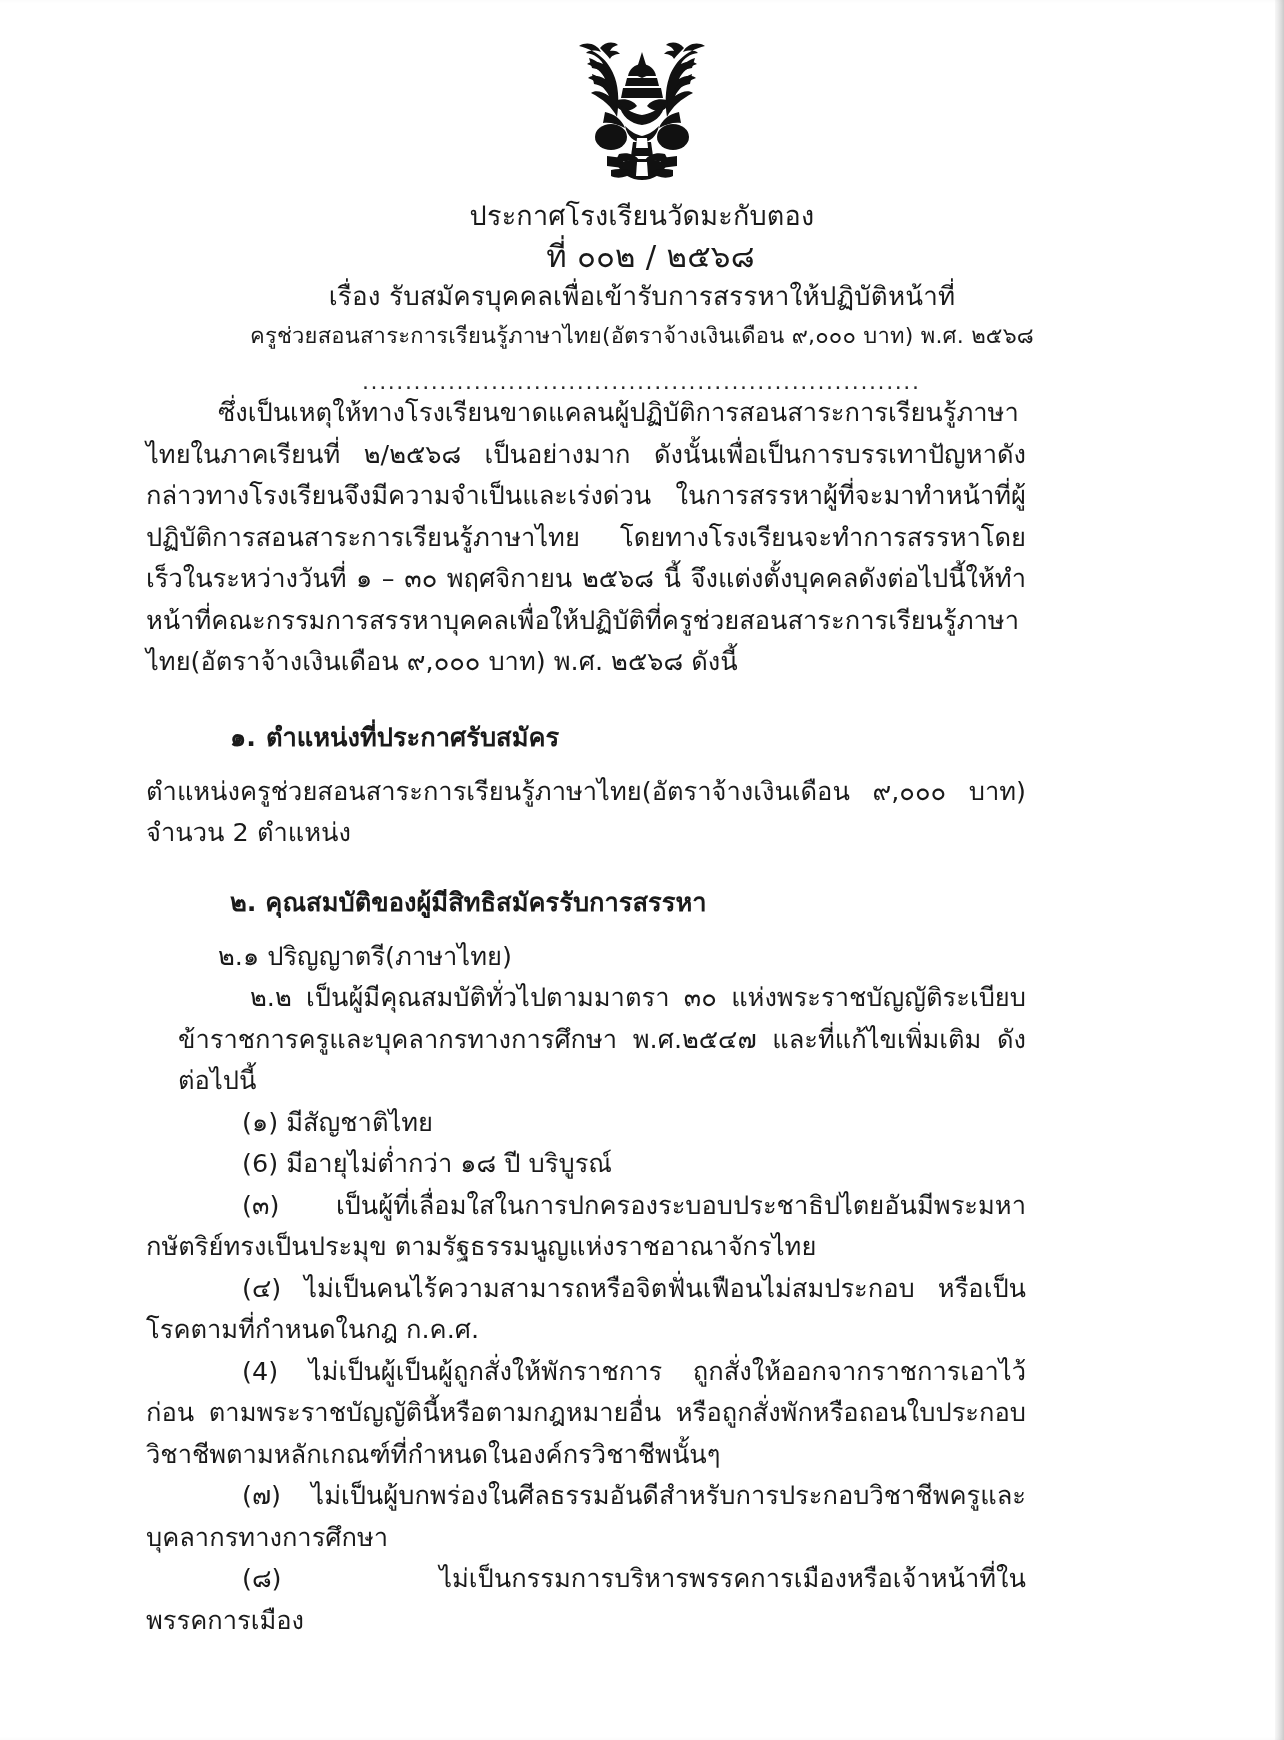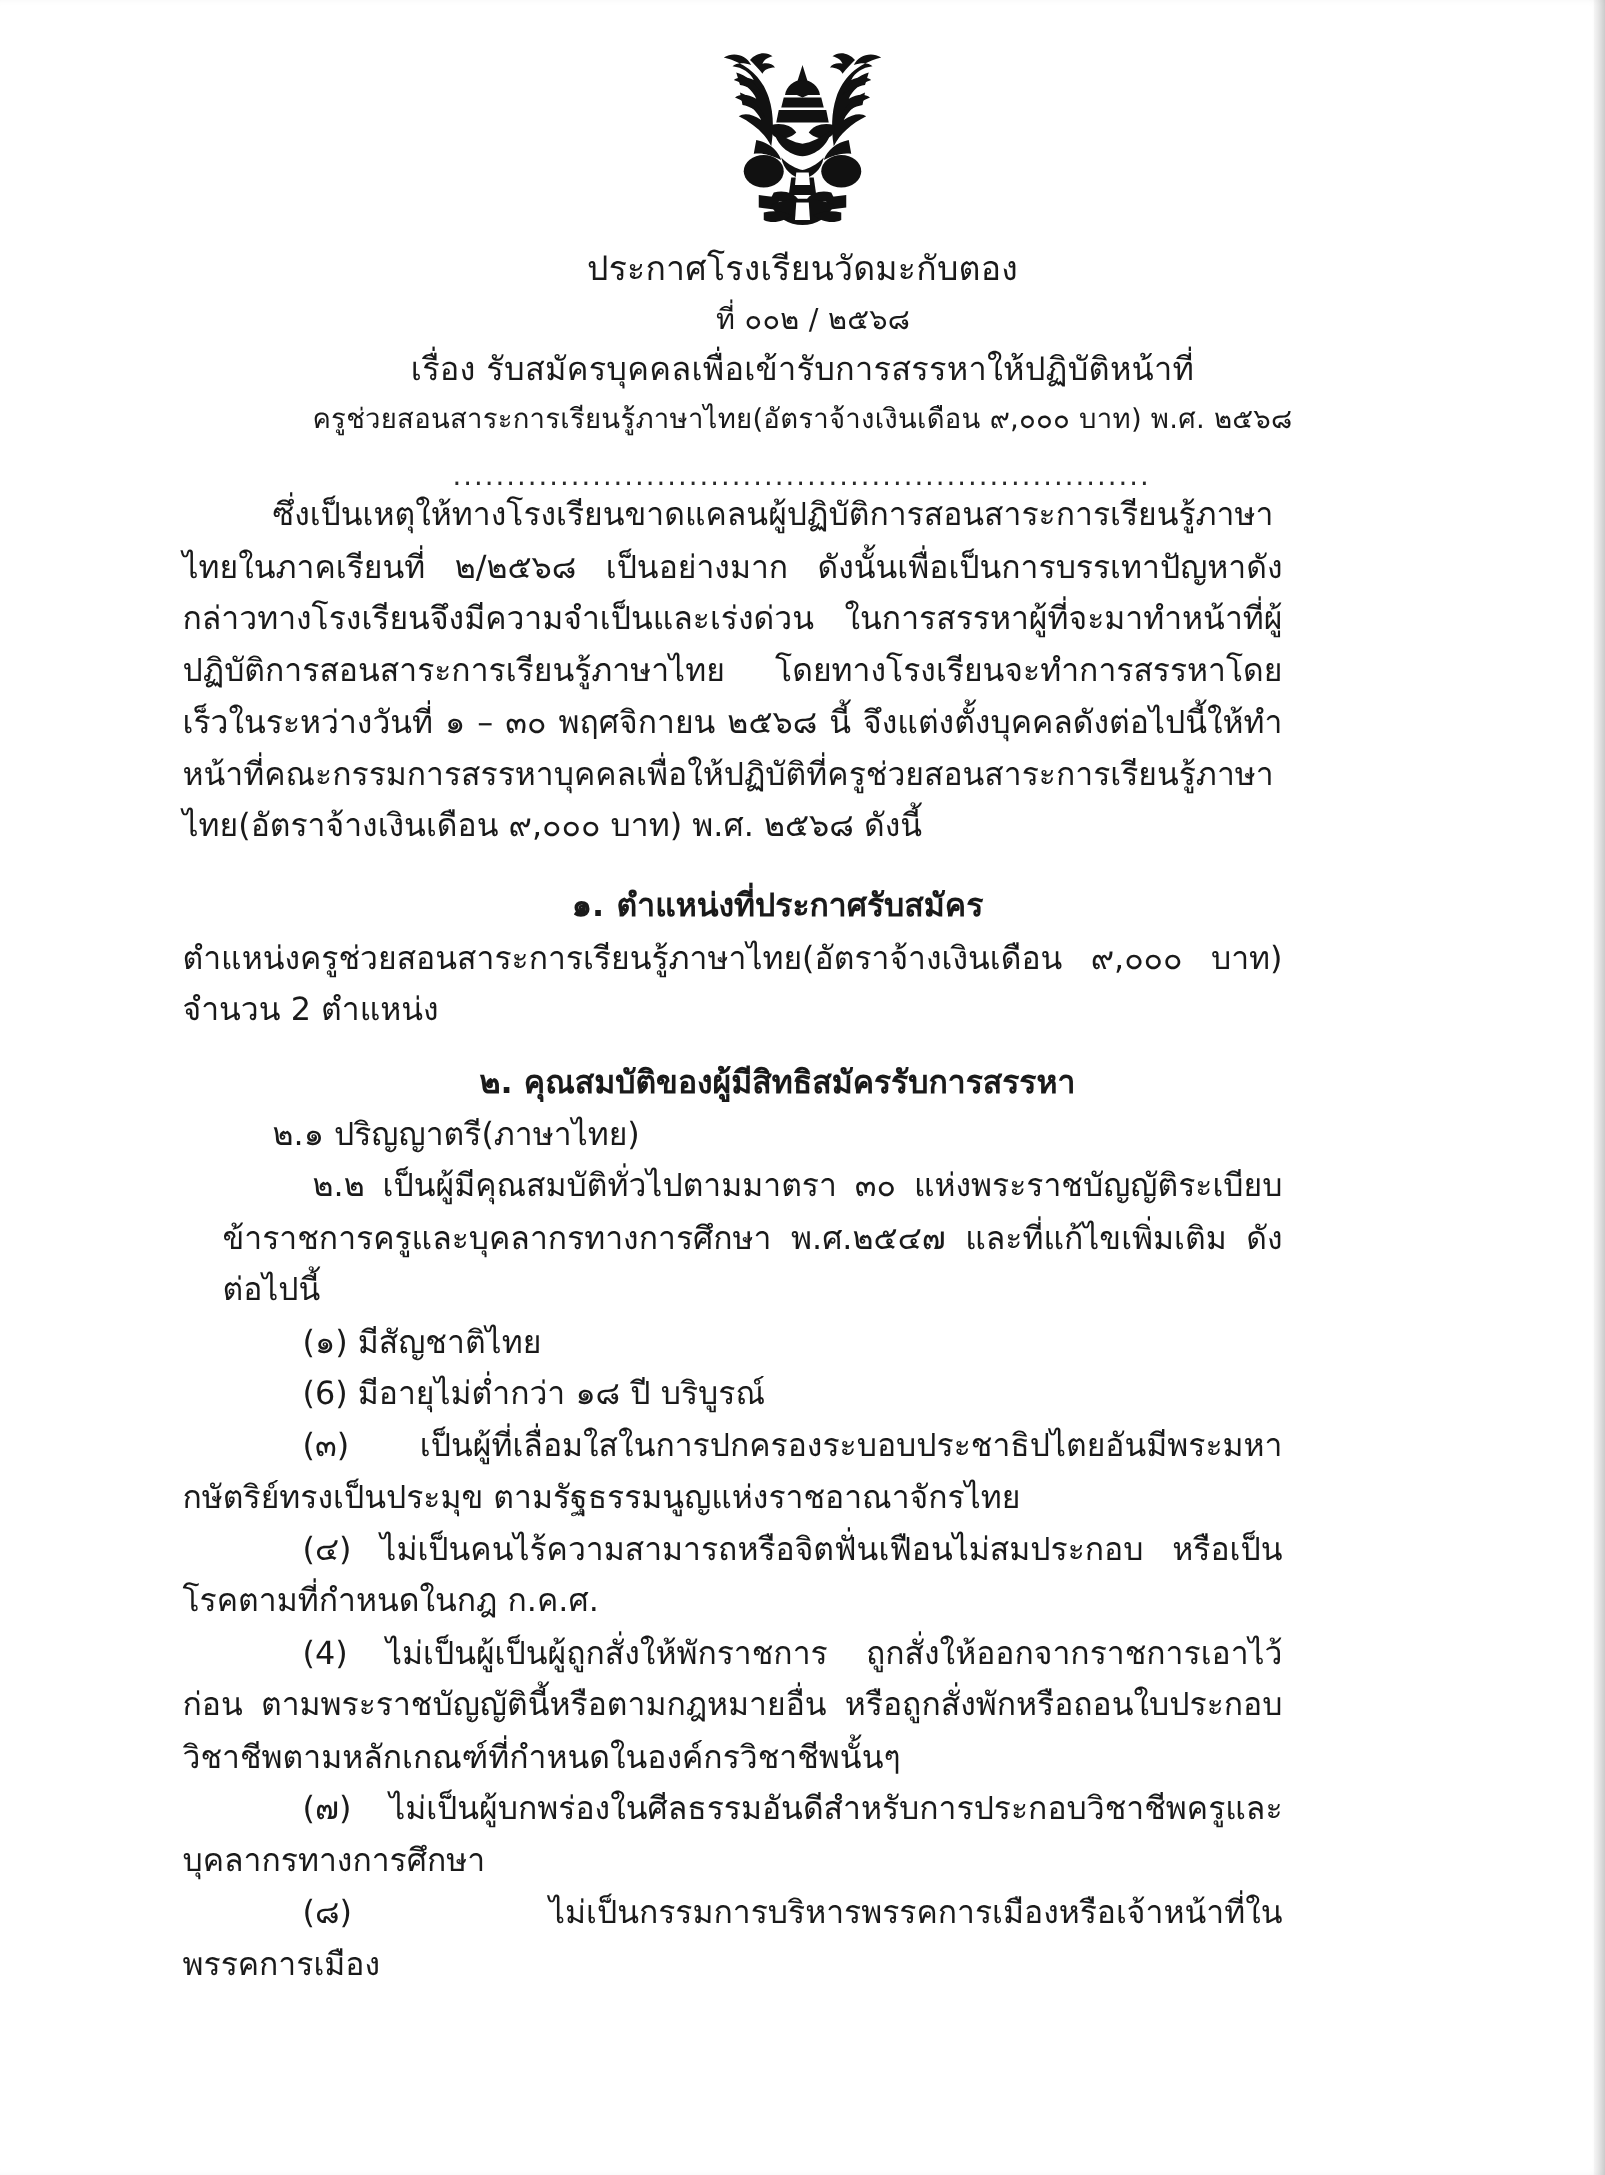--- a/index.html
+++ b/index.html
@@ -55,21 +55,21 @@
     text-align: center;
     color: #1a1a1a;
   }
   .header .line {
     font-size: 27px;
     line-height: 40px;
     letter-spacing: 0.2px;
     white-space: nowrap;
   }
   .header .line.t1 { font-size: 27px; }
-  .header .line.t2 { font-size: 23px; margin-left: 17px; }
+  .header .line.t2 { font-size: 31px; margin-left: 17px; }
   .header .line.t3 { font-size: 26px; }
   .header .line.t4 { font-size: 22px; }
 
   .dotline {
     margin: 16px auto 0 auto;
     width: 560px;
     text-align: center;
     font-size: 22px;
     line-height: 20px;
     color: #2a2a2a;
@@ -93,25 +93,24 @@
     text-justify: inter-word;
     margin: 0 0 0 0;
     text-indent: 72px;
   }
   .para.noindent { text-indent: 0; }
   .spacer-sm { height: 14px; }
   .spacer-md { height: 20px; }
 
   .heading {
     font-weight: bold;
-    margin: 0;
+    margin: 12px;
     padding-left: 72px;
     line-height: 44px;
     font-size: 25.5px;
-    text-align: center;
   }
   .heading .num { margin-right: 10px; }
 
   .sub {
     margin: 0;
     padding-left: 72px;
     line-height: 41.5px;
   }
   .sub.wrap {
     padding-left: 0;

